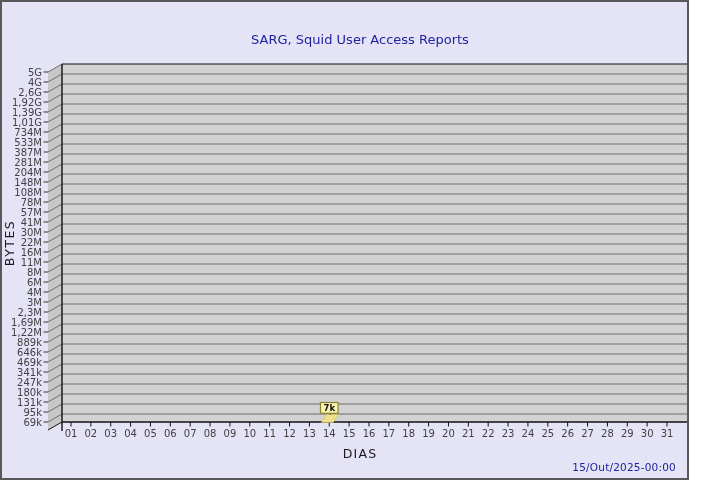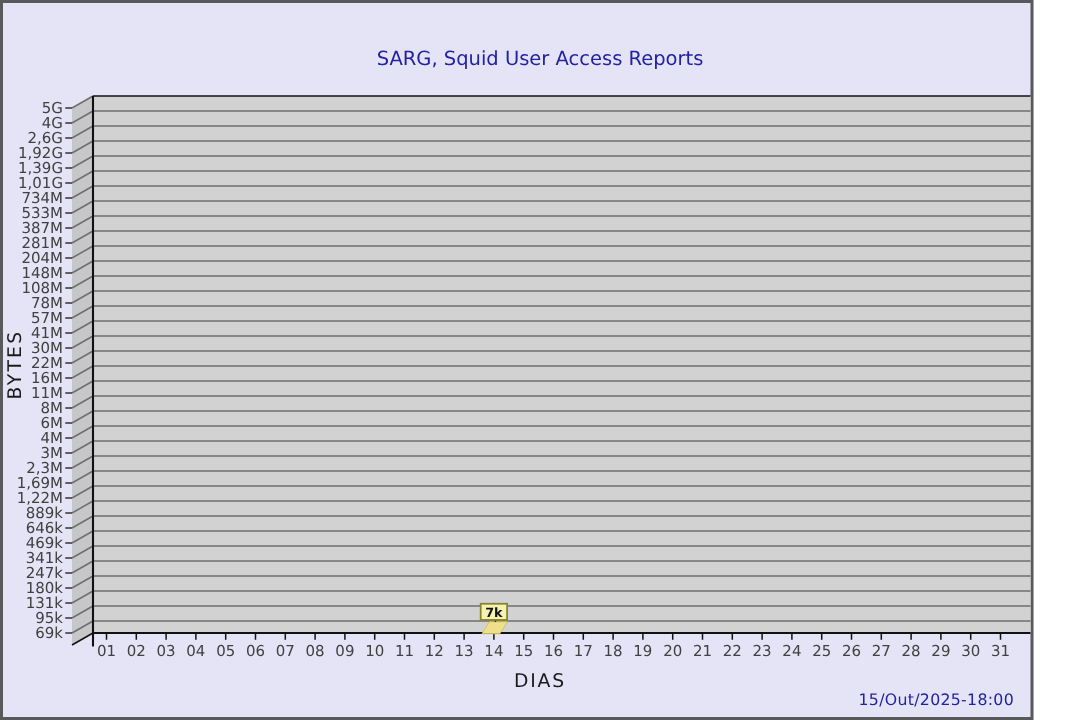--- a/index.html
+++ b/index.html
@@ -245,15 +245,15 @@
       <line x1="667.0010000000001" y1="422" x2="667.0010000000001" y2="426.5" stroke="#111111" stroke-width="1"></line>
       <text x="667.0010000000001" y="437" text-anchor="middle" font-size="10px" fill="#414141">31</text>
       <polygon points="321.2671,422.5 326.2671,414.5 338.2671,414.5 333.2671,422.5" fill="#f0df8a" stroke="#c9b954" stroke-width="0.5"></polygon>
       <line x1="330.2671" y1="414.5" x2="330.2671" y2="409" stroke="#111111" stroke-width="1"></line>
       <rect x="320.4671" y="402.5" width="17.6" height="10.8" fill="#f8f2b0" stroke="#85852f" stroke-width="1.2"></rect>
       <text x="329.2671" y="411" text-anchor="middle" font-size="8.5px" font-weight="bold" fill="#111111">7k</text>
       <text x="0" y="0" text-anchor="middle" font-size="12.5px" letter-spacing="1.5px" fill="#1a1a1a" transform="translate(14,243) rotate(-90)">BYTES</text>
       <text x="360" y="458" text-anchor="middle" font-size="12.5px" letter-spacing="1.2px" fill="#1a1a1a">DIAS</text>
     </svg>
 
-  <div class="footer">15/Out/2025-18:00</div>
+  <div class="footer">15/Out/2025-00:00</div>
 
 </div>
 
 </body></html>

